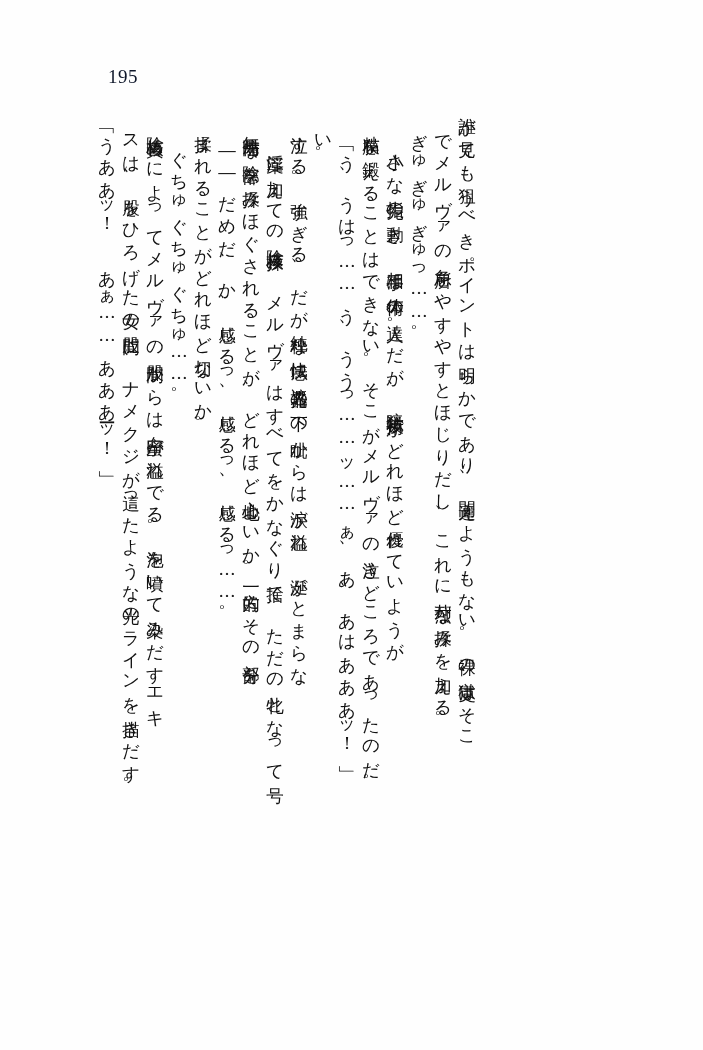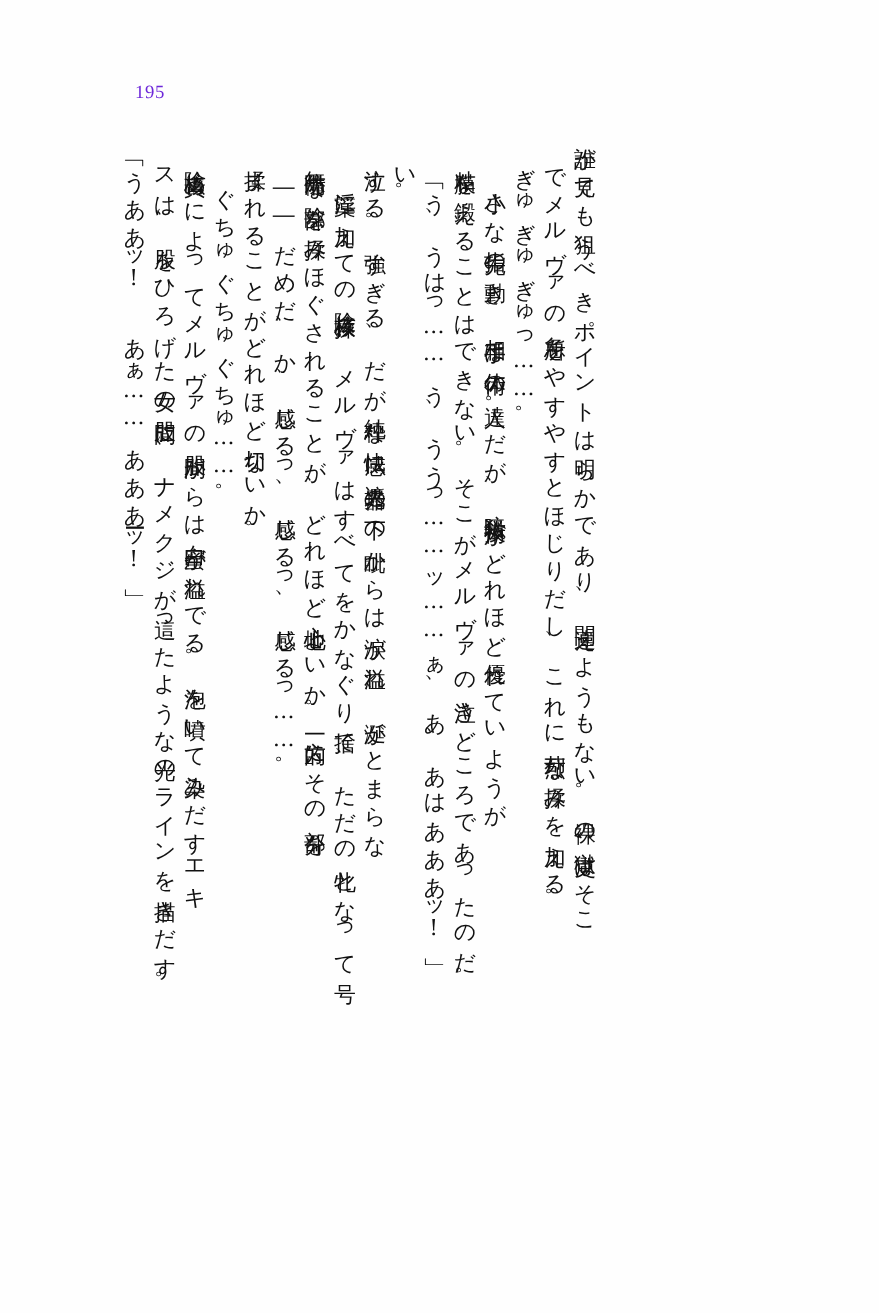--- a/index.html
+++ b/index.html
@@ -23,23 +23,23 @@
     width: 703px;
     height: 1050px;
     background: #fefefe;
   }
 
   
   .page-number {
     position: absolute;
     left: 108px;
     top: 66px;
-    font-size: 15px;
+    font-size: 19px;
     letter-spacing: 0.5px;
-    color: #6d28d9;
+    color: #0f172a;
     font-family: "Liberation Serif", "DejaVu Serif", serif;
   }
 
   
   .text-block {
     position: absolute;
     right: 52px;
     top: 104px;
     width: 560px;
     height: 880px;

